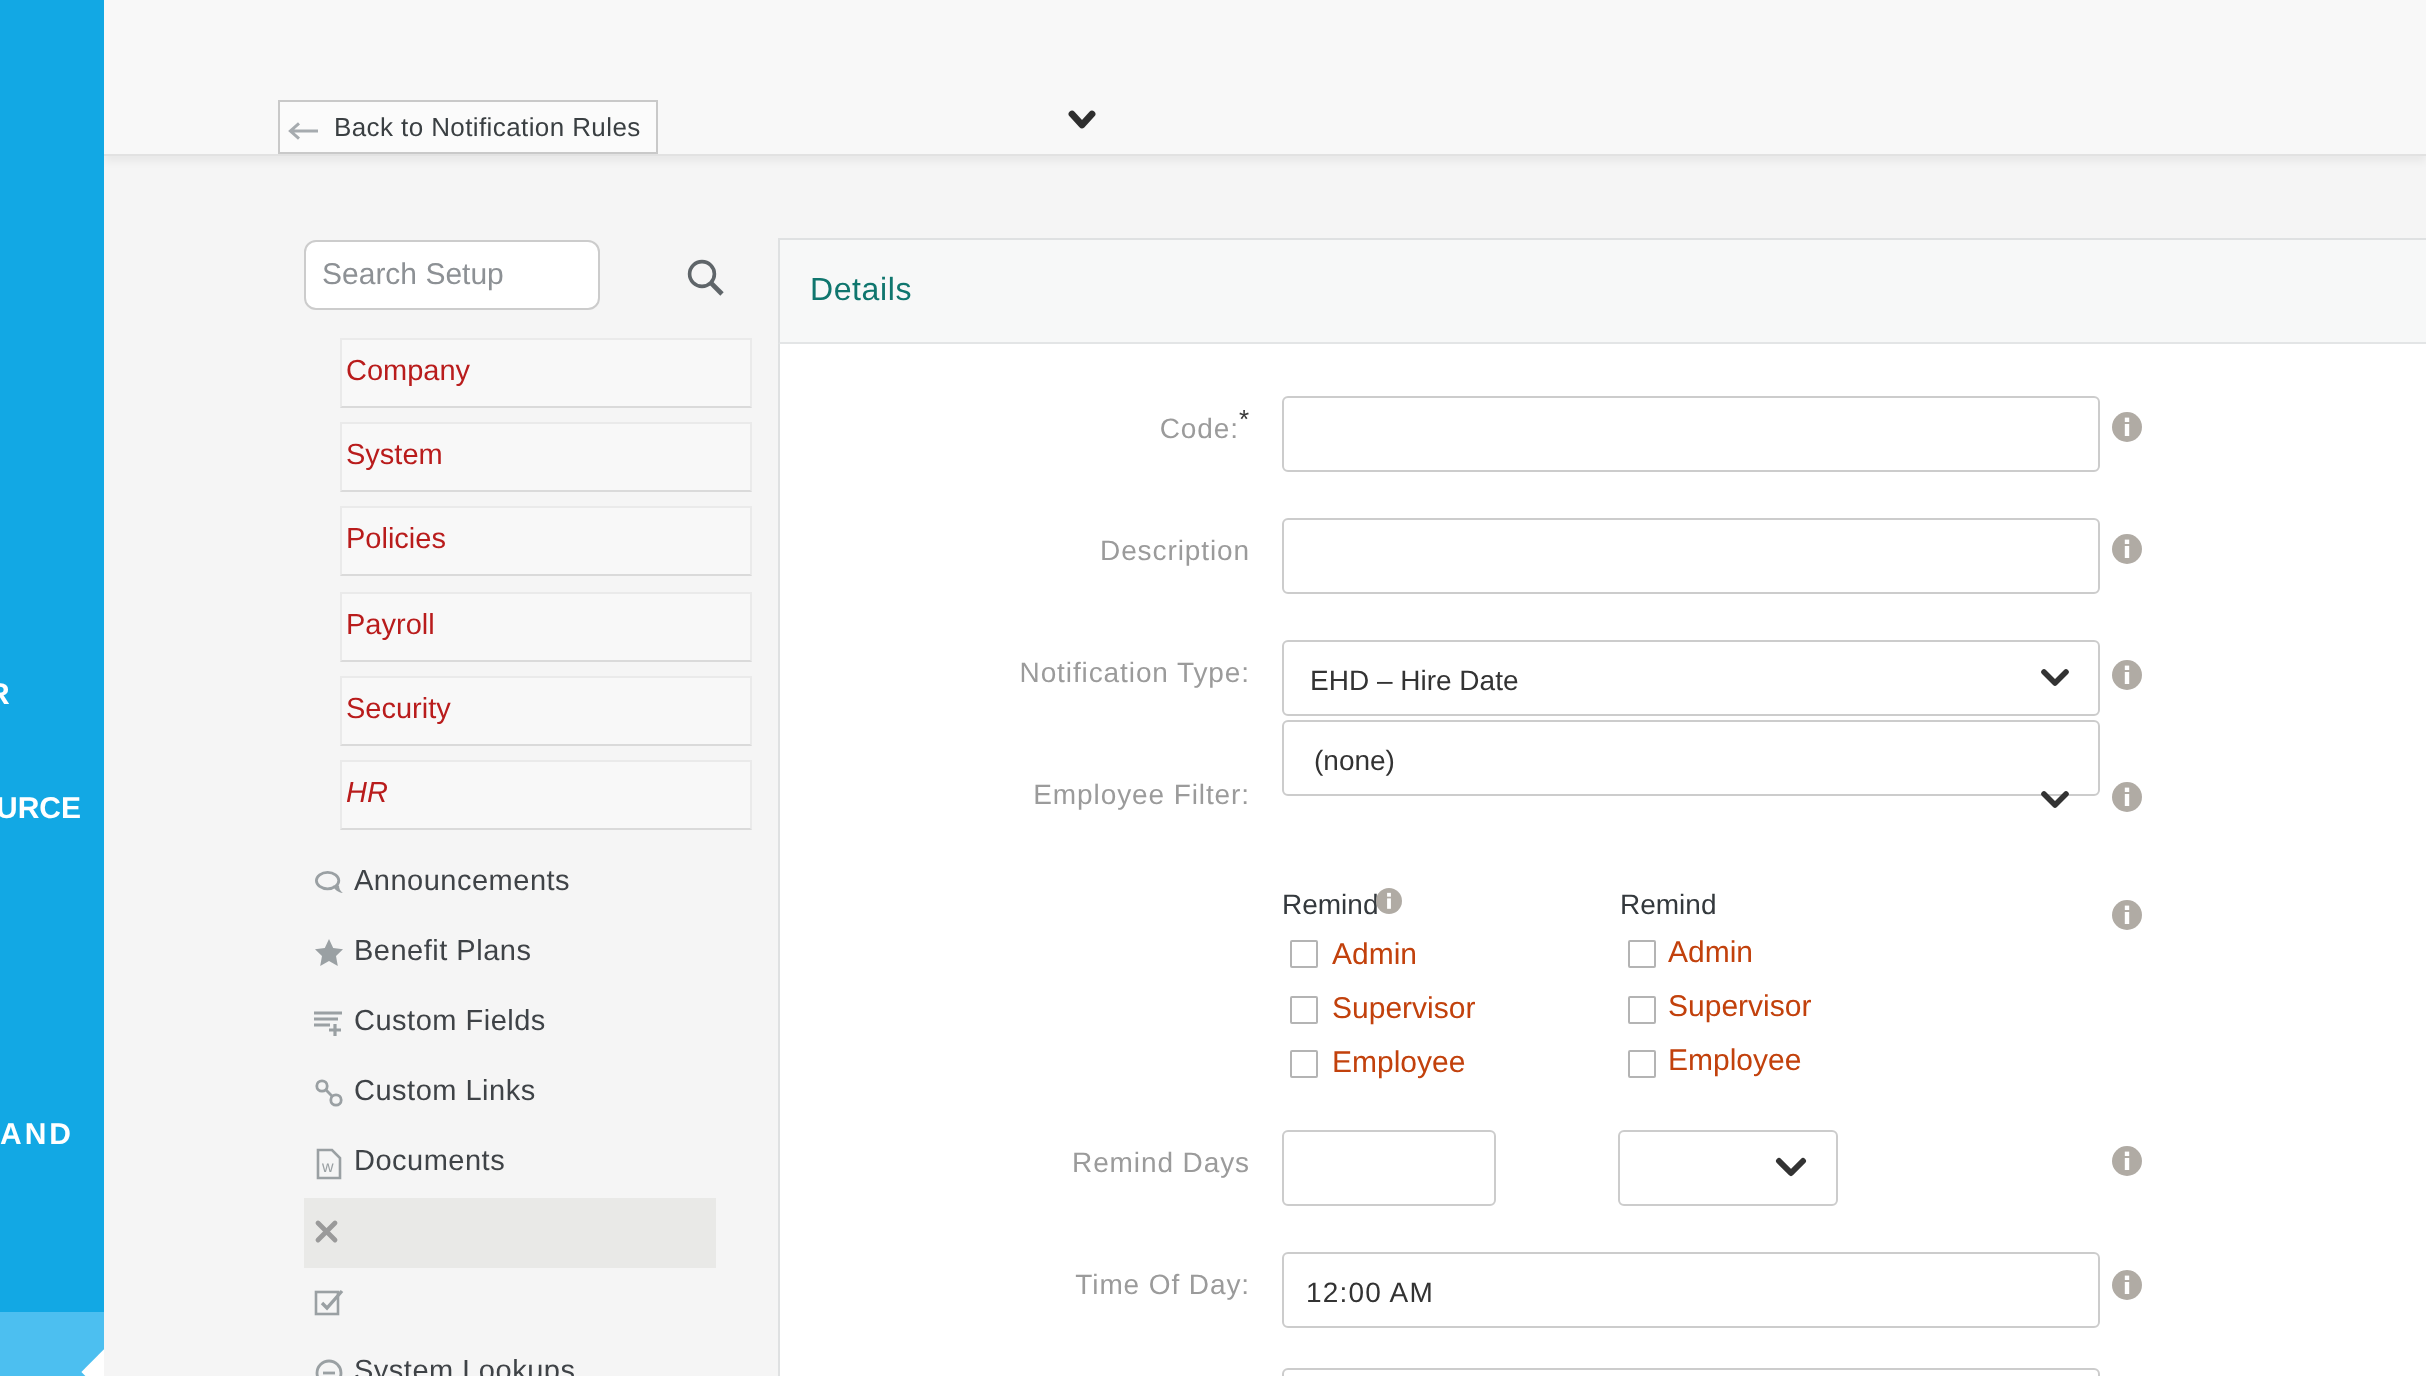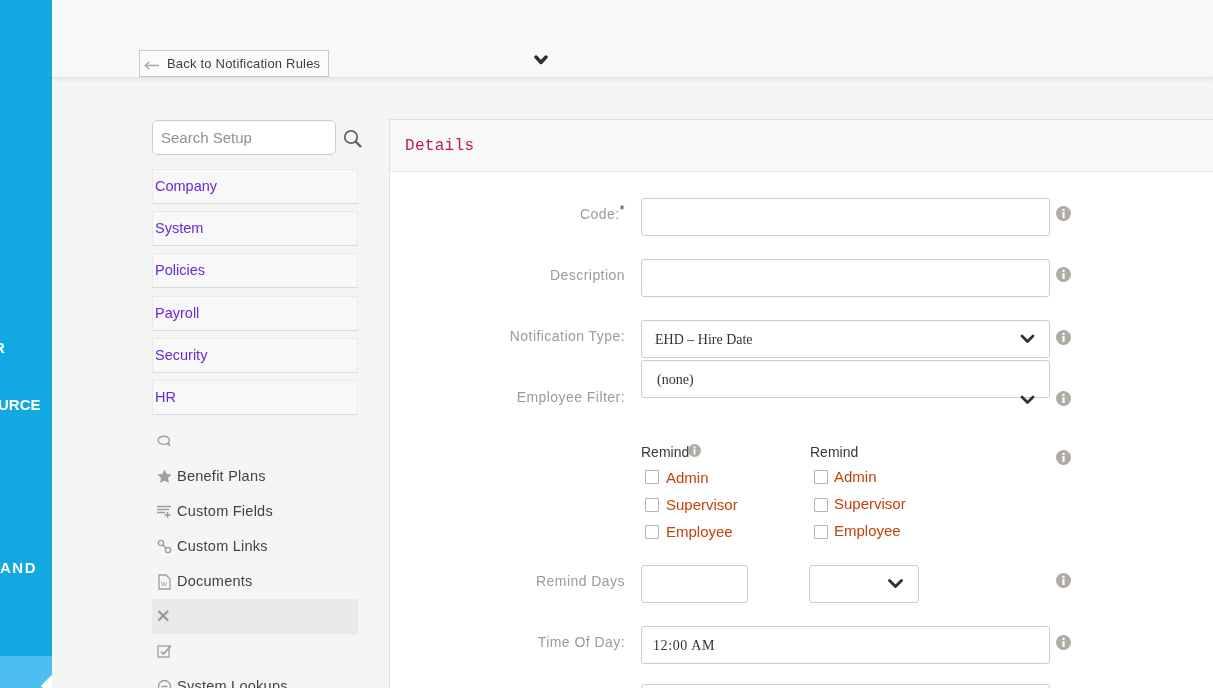--- a/index.html
+++ b/index.html
@@ -16,41 +16,41 @@
   #sidebar .frag { position:absolute; color:#fff; font-weight:bold; font-size:15px; white-space:nowrap; }
   #sbfoot { position:absolute; left:0; top:656px; width:52px; height:32px; background:#4cbff0; }
   #sbdiamond { position:absolute; left:44px; top:678px; width:16px; height:16px; background:#fff; transform:rotate(45deg); }
 
   
   #backbtn { left:139px; top:50px; width:190px; height:27px; background:#fbfbfb;
              border:1px solid #c9c9c9; border-radius:0; }
   #backbtn .txt { position:absolute; left:27px; top:5px; font-size:13px; color:#3a3f42; letter-spacing:0.2px; }
 
   
-  #search { left:152px; top:120px; width:184px; height:35px; background:#fff;
+  #search { left:152px; top:120px; width:148px; height:35px; background:#fff;
             border:1px solid #cccccc; border-radius:6px;text-decoration:underline; }
   #search .ph { position:absolute; left:8px; top:8px; font-size:15px; color:#8d9195; }
 
   
-  .topitem { left:152px; width:206px; height:35px; border:1px solid #eaeaea; border-bottom-color:#dadada; background:#f8f8f8;
-             font-size:14.5px; color:#6d28d9; line-height:33px; padding-left:2px; }
+  .topitem { left:170px; width:206px; height:35px; border:1px solid #eaeaea; border-bottom-color:#dadada; background:#f8f8f8;
+             font-size:14.5px; color:#b91c1c; line-height:33px; padding-left:2px; }
   .subitem { left:152px; width:206px; height:35px; font-size:14.5px; letter-spacing:0.25px; color:#3f4347; line-height:35px; }
   .subitem .lbl { position:absolute; left:25px; top:0; }
   .subitem svg { position:absolute; left:5px; top:10px; }
   #hl { left:152px; top:599px; width:206px; height:35px; background:#e9e9e7; }
 
   
   #panel { left:389px; top:119px; width:840px; height:600px; background:#fff; border:1px solid #dfe1e2; }
   #phead { left:389px; top:119px; width:840px; height:53px; background:#f7f8f8;
            border:1px solid #dfe1e2; border-bottom:1px solid #e3e5e6; }
-  #phead span { position:absolute; left:15px; top:17px; font-size:16px; color:#be185d; letter-spacing:0.3px;font-family:Liberation Mono, monospace; }
+  #phead span { position:absolute; left:15px; top:17px; font-size:16px; color:#0f766e; letter-spacing:0.3px; }
 
   .flabel { width:210px; text-align:right; font-size:14px; color:#9b9b9b; letter-spacing:0.45px; }
   .finput { left:641px; width:409px; height:38px; background:#fff; border:1px solid #cccccc; border-radius:3px; }
-  .ftext  { font-size:14px; color:#333;font-family:Liberation Serif, serif; }
+  .ftext  { font-size:14px; color:#333; }
 
   .cb { width:14px; height:14px; background:#fff; border:1px solid #b4b4b4; border-radius:1px; }
   .cblbl { font-size:15px; color:#c2410c; }
   .colhead { font-size:14px; color:#34393d; }
 </style>
 </head>
 <body>
 
 <div class="abs" id="topbar"></div>
 
@@ -79,29 +79,30 @@
 <svg class="abs" style="left:342px; top:128px;" width="22" height="22" viewBox="0 0 22 22">
   <circle cx="9" cy="9" r="6.2" fill="none" stroke="#5f6569" stroke-width="1.8"></circle>
   <path d="M13.7 13.7 L19 19" stroke="#5f6569" stroke-width="2.4"></path>
 </svg>
 
 <div class="abs topitem" style="top:169px;">Company</div>
 <div class="abs topitem" style="top:211px;">System</div>
 <div class="abs topitem" style="top:253px;">Policies</div>
 <div class="abs topitem" style="top:296px;">Payroll</div>
 <div class="abs topitem" style="top:338px;">Security</div>
-<div class="abs topitem" style="top:380px;">HR</div>
+<div class="abs topitem" style="top:380px;font-style:italic;">HR</div>
 
 <div class="abs" id="hl"></div>
 
 <div class="abs subitem" style="top:424px;">
   <svg width="16" height="15" viewBox="0 0 16 15">
       <ellipse cx="6.8" cy="6.3" rx="5.6" ry="4.1" fill="none" stroke="#9aa0a3" stroke-width="1.4"></ellipse>
       <path d="M9.4 8.9 C10.3 11.0 12.2 12.3 14.4 12.5 C13.0 11.3 12.5 10.0 12.5 8.7 Z" fill="#9aa0a3"></path>
     </svg>
+  <span class="lbl">Announcements</span>
 </div>
 <div class="abs subitem" style="top:459px;">
   <svg width="15" height="15" viewBox="0 0 15 15">
       <path d="M7.5 0.5 L9.6 5 L14.5 5.6 L11 9 L11.9 14 L7.5 11.5 L3.1 14 L4 9 L0.5 5.6 L5.4 5 Z" fill="#9aa0a3"></path>
     </svg>
   <span class="lbl">Benefit Plans</span>
 </div>
 <div class="abs subitem" style="top:494px;">
   <svg width="16" height="15" viewBox="0 0 16 15">
       <path d="M0 2.5 H14 M0 5.5 H12 M0 8.5 H8" stroke="#9aa0a3" stroke-width="1.6"></path>

